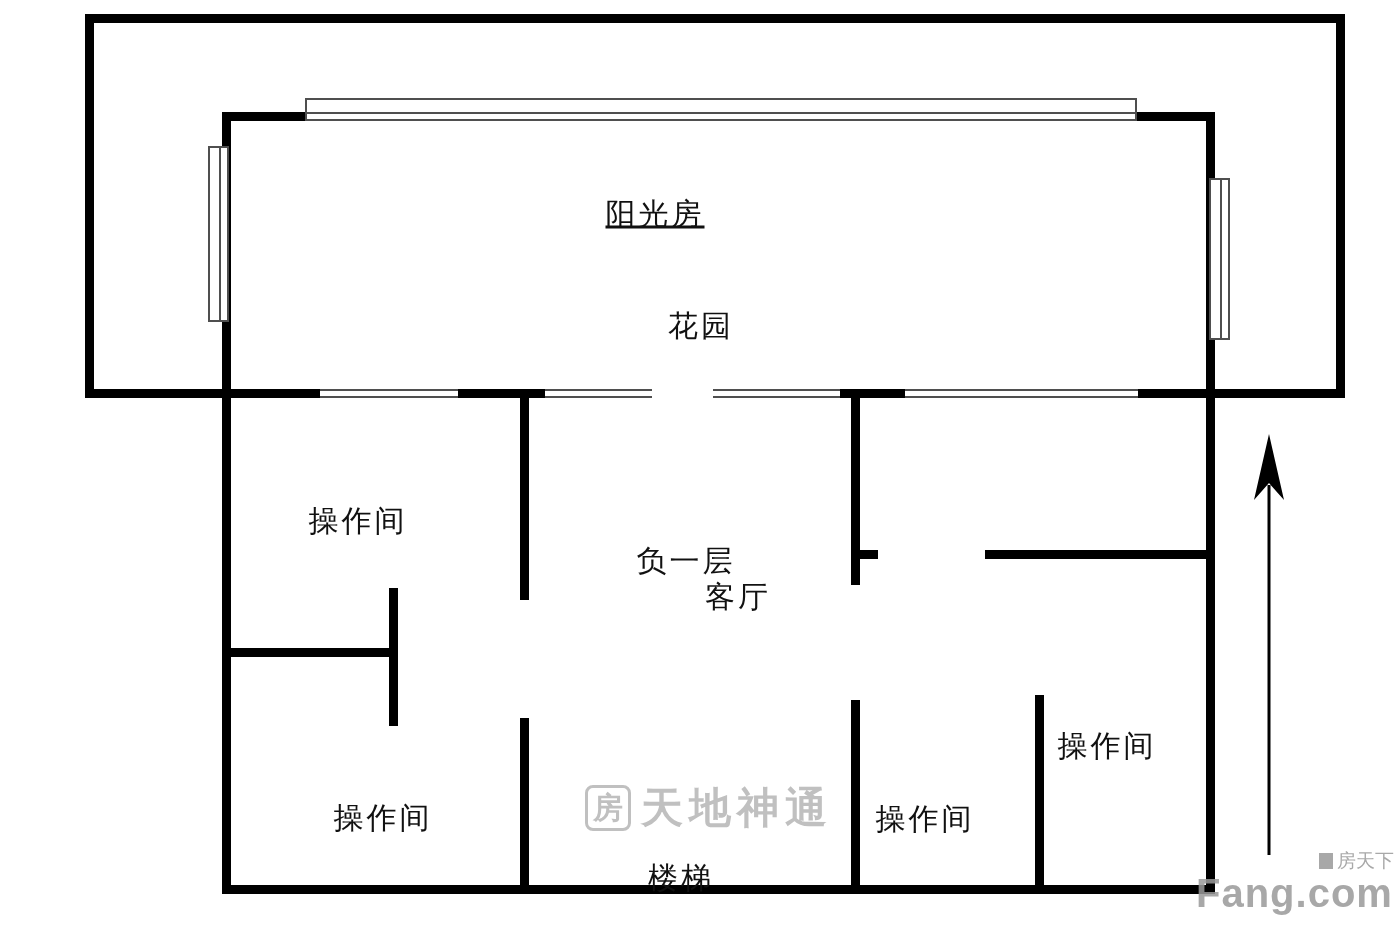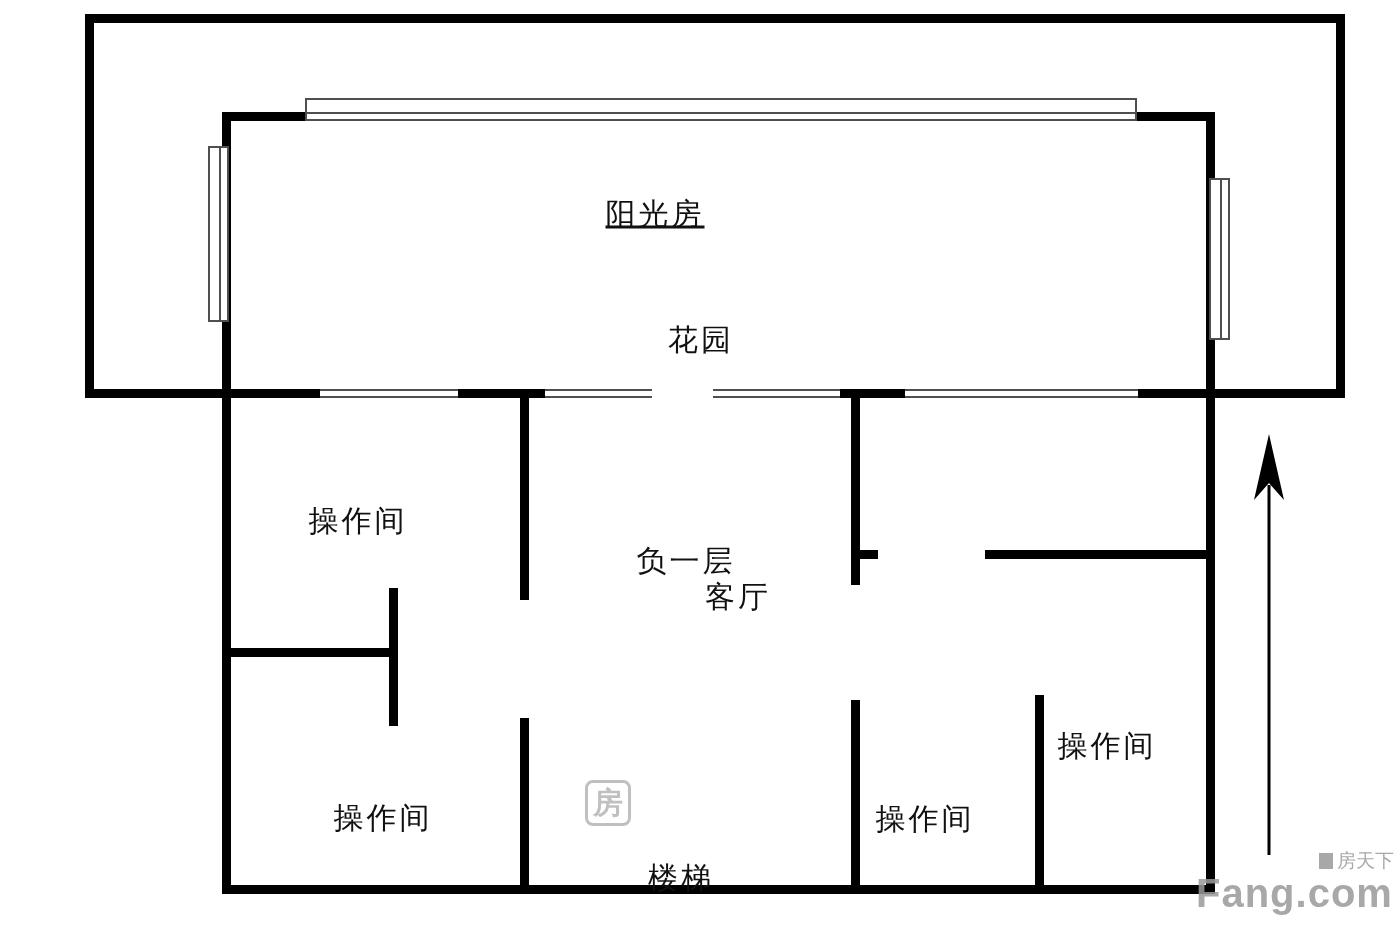--- a/index.html
+++ b/index.html
@@ -88,36 +88,37 @@
     <div class="mid-h"></div>
   </div>
   <div class="window-box" style="left:208px;top:146px;width:21px;height:176px;">
     <div class="mid-v"></div>
   </div>
   <div class="window-box" style="left:1209px;top:178px;width:21px;height:162px;">
     <div class="mid-v"></div>
   </div>
 
   <div class="room-label" style="left:655px;top:214px;text-decoration:underline;">阳光房</div>
-  <div class="room-label" style="left:701px;top:340px;">花园</div>
+  <div class="room-label" style="left:701px;top:326px;">花园</div>
   <div class="room-label" style="left:358px;top:521px;">操作间</div>
   <div class="room-label" style="left:686px;top:531px;margin-top:30px;">负一层</div>
   <div class="room-label" style="left:738px;top:597px;">客厅</div>
   <div class="room-label" style="left:383px;top:818px;">操作间</div>
   <div class="room-label" style="left:681px;top:843px;margin-top:35px;">楼梯</div>
   <div class="room-label" style="left:925px;top:819px;">操作间</div>
   <div class="room-label" style="left:1107px;top:746px;">操作间</div>
 
   <svg class="north-arrow" width="60" height="440" viewBox="0 0 60 440">
     <polygon points="29,9 14,75 29,58 44,75" fill="#000"></polygon>
     <line x1="29" y1="60" x2="29" y2="430" stroke="#000" stroke-width="3"></line>
   </svg>
 
   <div class="wm-center">
     <div class="wm-logo">房</div>
+    <div class="wm-text">天地神通</div>
   </div>
 
   <div class="wm-corner">
     <div class="row1">
       <span class="brand-icon"></span>
       <span>房天下</span>
     </div>
     <div class="row2">Fang.com</div>
   </div>
 

